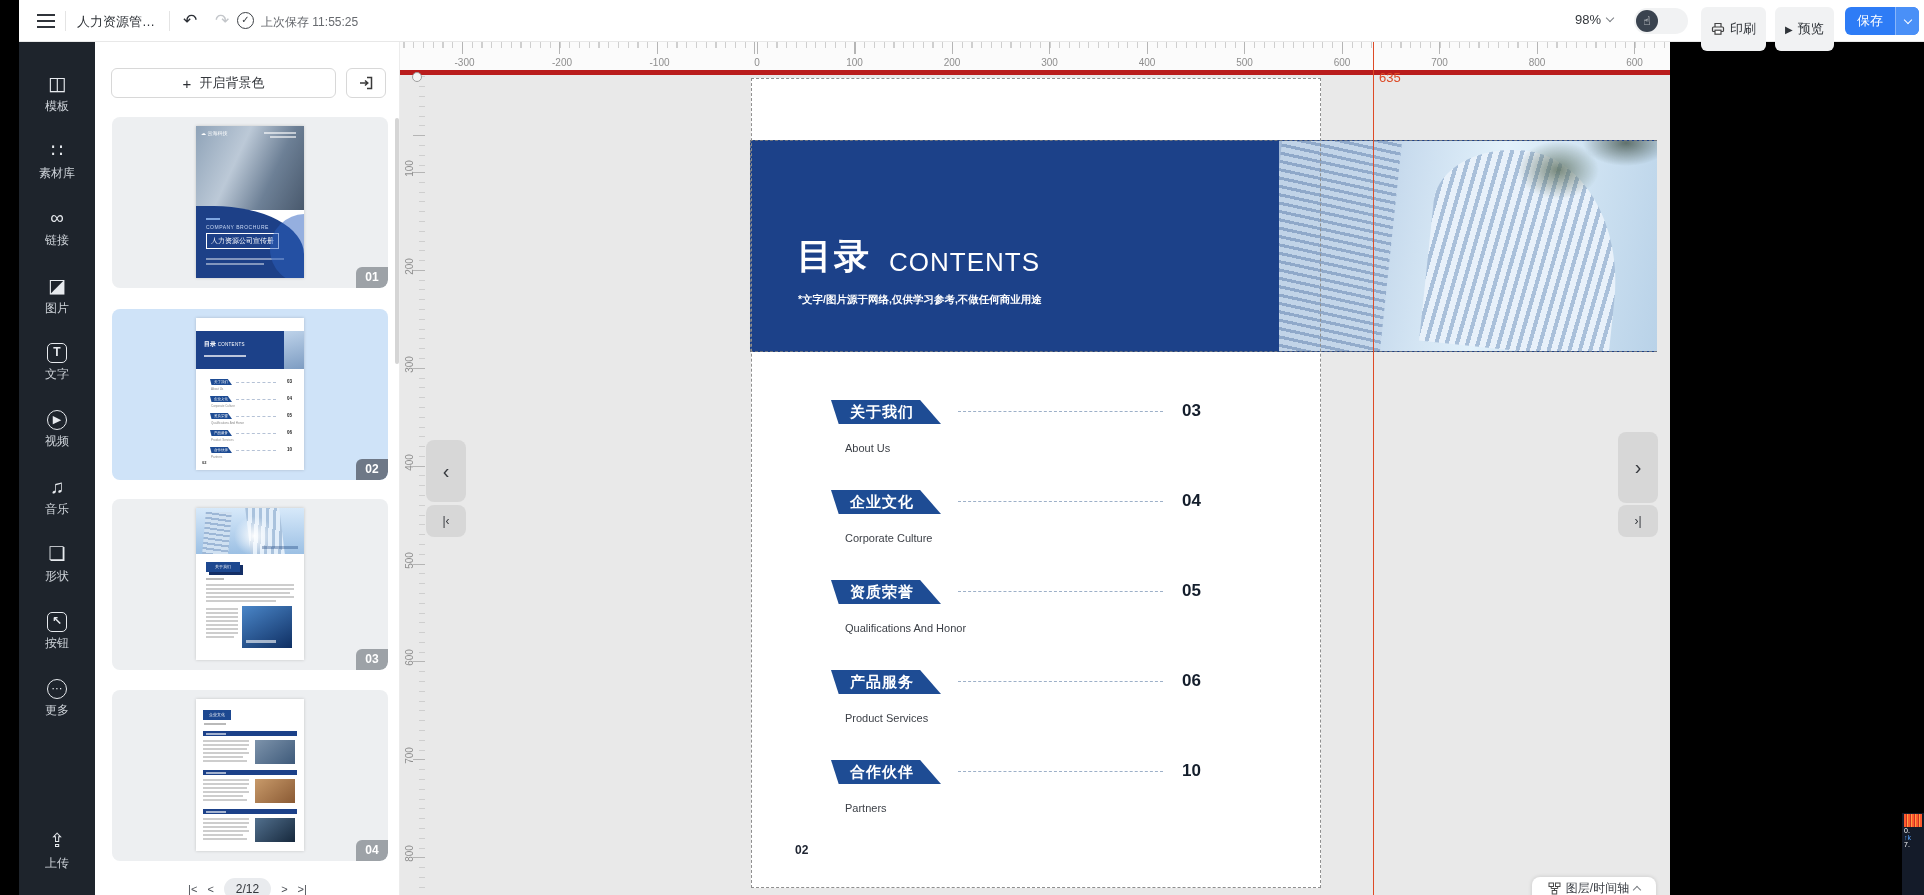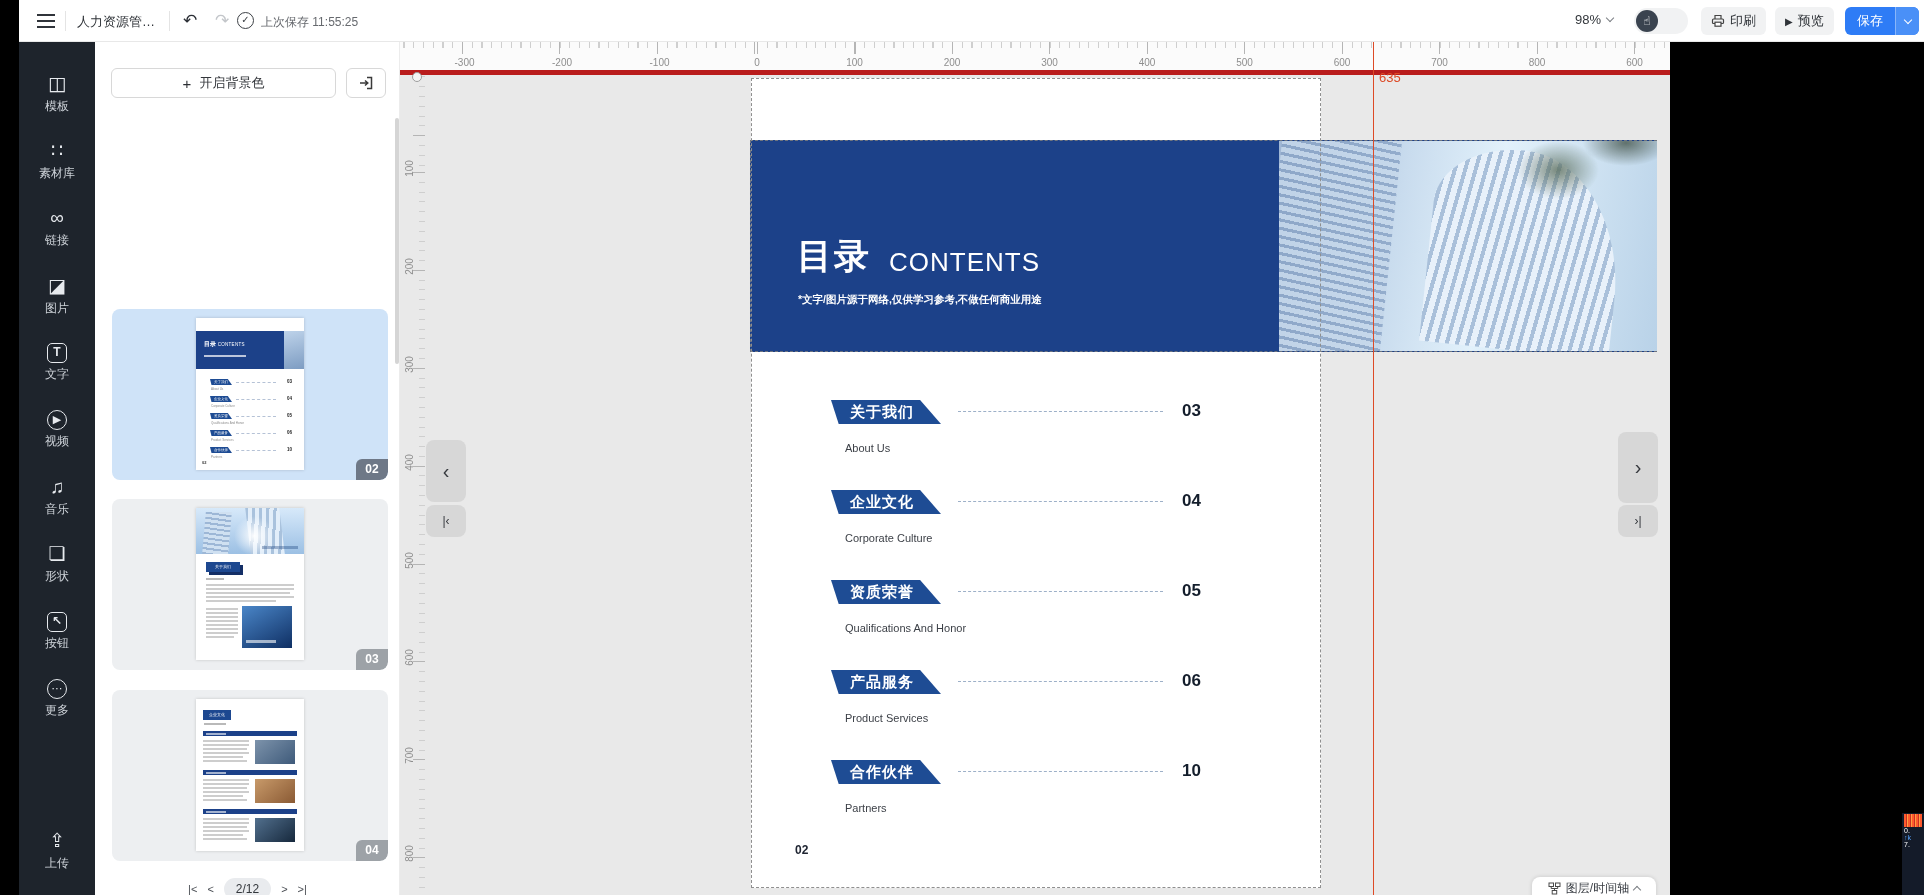--- a/index.html
+++ b/index.html
@@ -17,21 +17,21 @@
   .tb-icon{top:9px;font-size:17px;color:#2b2f35;cursor:pointer;line-height:24px}
   .tb-icon.disabled{color:#c3c6ca}
   .save-check{left:218px;top:12px;width:17px;height:17px;border:1.6px solid #3c4045;border-radius:50%;
     font-size:10px;color:#3c4045;text-align:center;line-height:14px}
   .saved-text{left:242px;top:14px;font-size:12px;color:#66696e}
   .zoom-ctl{left:1556px;top:12px;font-size:13px;color:#33373c;cursor:pointer;display:flex;align-items:center;gap:6px}
   .chev{display:inline-block;width:6px;height:6px;border-right:1.4px solid #7b7f84;border-bottom:1.4px solid #7b7f84;transform:rotate(45deg);margin-top:-3px}
   .touch-pill{left:1615px;top:8px;width:54px;height:26px;background:#f1f2f3;border-radius:13px;cursor:pointer}
   .touch-knob{left:2px;top:2px;width:22px;height:22px;background:#3a434f;border-radius:50%;color:#fff;
     font-size:12px;text-align:center;line-height:22px}
-  .tb-btn{top:7px;height:28px;background:#f1f2f3;border-radius:6px;display:flex;align-items:center;gap:5px;
+  .tb-btn{top:7px;height:44px;background:#f1f2f3;border-radius:6px;display:flex;align-items:center;gap:5px;
     padding:0 10px;font-size:13px;color:#2f3338;cursor:pointer}
   .save-btn{left:1826px;top:7px;height:28px;background:#2e7cf6;border-radius:6px;display:flex;cursor:pointer;overflow:hidden}
   .save-main{padding:0 12px;color:#fff;font-size:13px;line-height:28px}
   .save-caret{width:24px;border-left:1px solid rgba(255,255,255,.35);background:#4a90f7;display:flex;align-items:center;justify-content:center}
   .save-caret .chev{border-color:#fff}
 
   
   #sidebar{left:19px;top:42px;width:76px;height:853px;background:#1e242c;z-index:20}
   .side-item{position:absolute;left:0;width:76px;text-align:center;cursor:pointer;color:#e7eaee}
   .glyph{display:inline-block;font-size:19px;line-height:22px;color:#e7eaee}
@@ -271,20 +271,37 @@
       <span class="plus">+</span>
       <span>开启背景色</span>
     </div>
     <div class="import-btn abs">
       <svg width="16" height="16" viewBox="0 0 16 16" fill="none" stroke="#3a3a3a" stroke-width="1.5">
         <path d="M9 2.5h4.5v11H9"></path>
           <path d="M2 8h7.5M7 5.5L9.8 8 7 10.5"></path>
       </svg>
     </div>
 
+    <div class="card abs" style="top:75px">
+      <div class="thumb">
+        <div class="t1-photo abs"></div>
+        <div class="t1-logo abs">☁ 云海科技</div>
+        <div class="wskel" style="left:68px;top:6px;width:32px;height:2px"></div>
+        <div class="wskel" style="left:74px;top:10px;width:26px;height:2px"></div>
+        <div class="t1-blue abs">
+          <div class="t1-line"></div>
+          <div class="t1-sub">COMPANY BROCHURE</div>
+          <div class="t1-box">人力资源公司宣传册</div>
+          <div class="wskel" style="left:10px;top:52px;width:78px;height:2px;background:rgba(255,255,255,.45)"></div>
+          <div class="wskel" style="left:10px;top:57px;width:58px;height:2px;background:rgba(255,255,255,.45)"></div>
+        </div>
+        <div class="t1-arc abs"></div>
+      </div>
+      <div class="badge">01</div>
+    </div>
 
     <div class="card selected abs" style="top:267px">
       <div class="thumb">
         <div class="t2-banner abs">
           <div class="t2-title">
             <span>目录</span>
             <span class="t2-sub">CONTENTS</span>
           </div>
           <div class="wskel" style="left:8px;top:24px;width:42px;height:1.5px;background:rgba(255,255,255,.7)"></div>
           <div class="t2-photo"></div>

